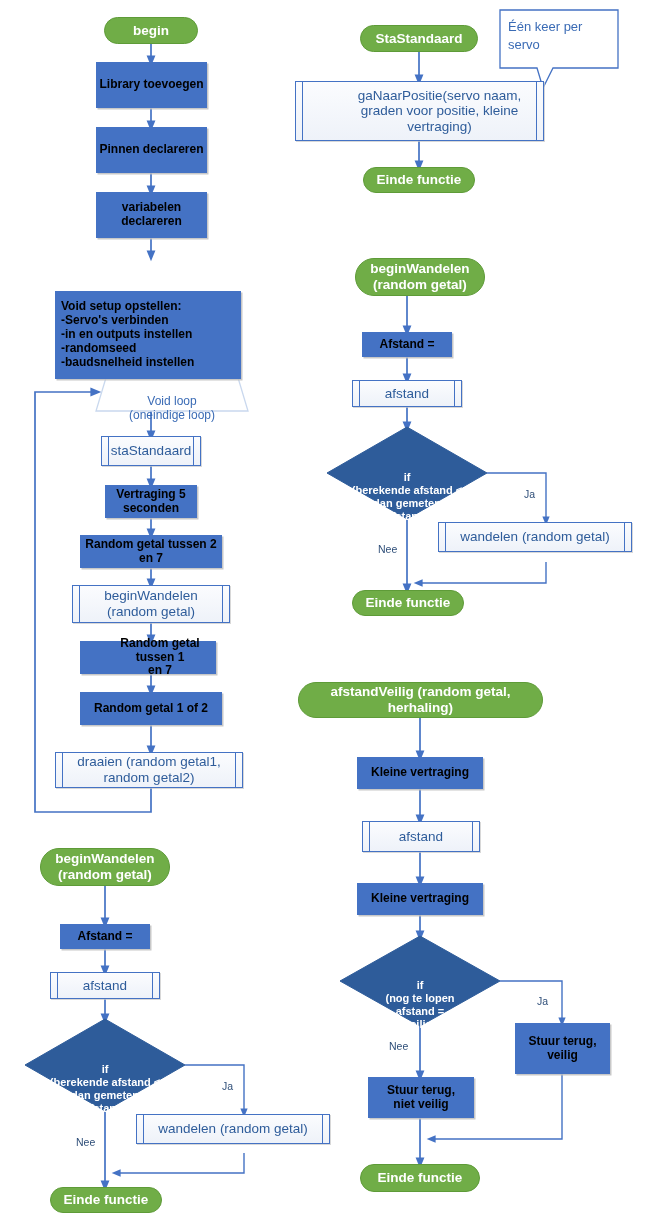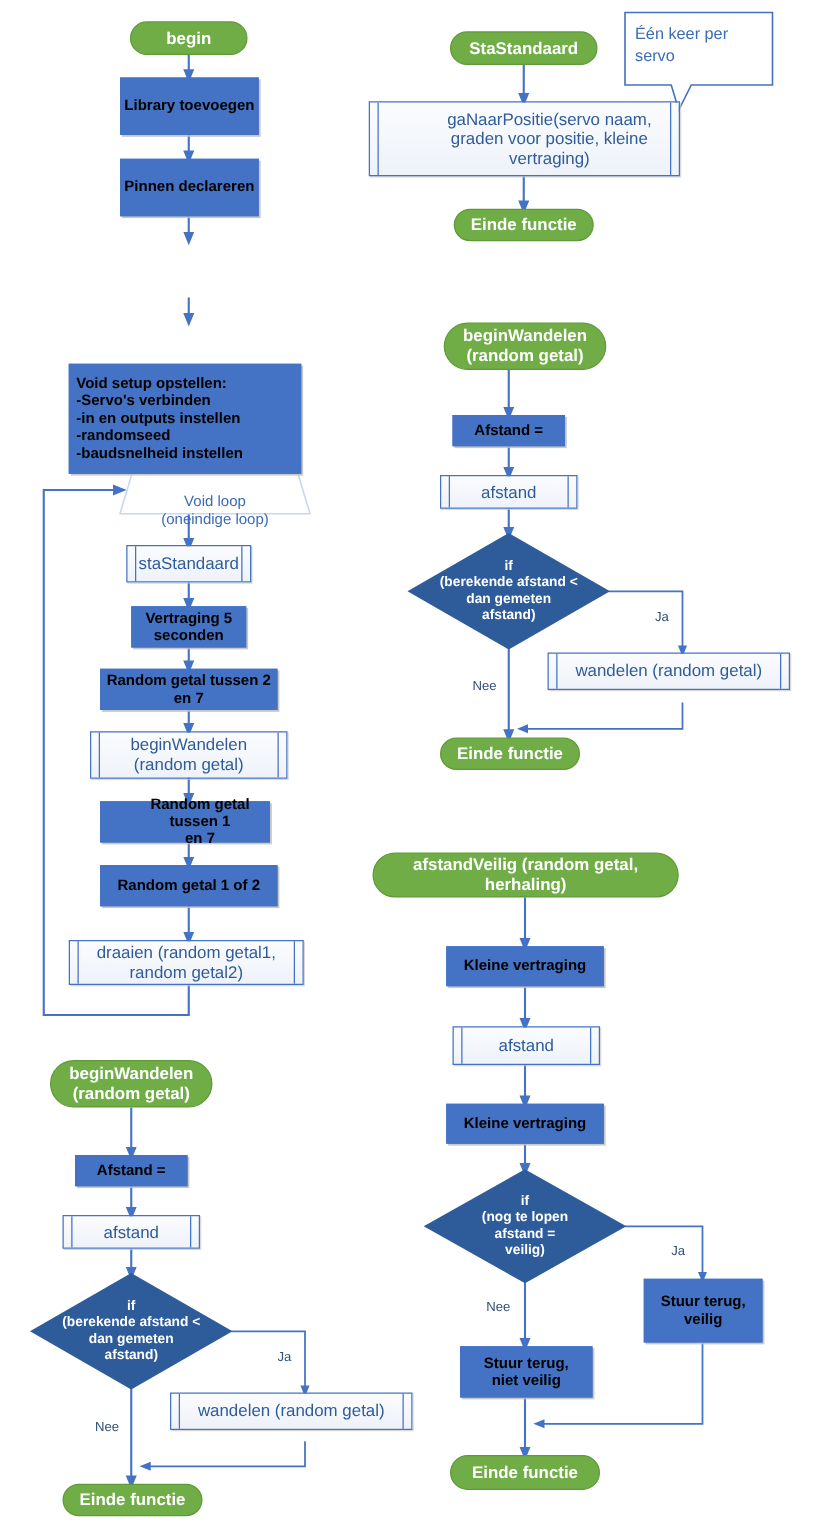--- a/index.html
+++ b/index.html
@@ -35,21 +35,21 @@
   }
   .pdef:before,.pdef:after{
     content:"";position:absolute;top:0;bottom:0;width:0;border-left:1px solid #4472C4;
   }
   .pdef:before{left:6px;}
   .pdef:after{right:6px;}
   
   .dec-label{
     position:absolute;color:#ffffff;font-size:11px;font-weight:600;
     text-align:center;line-height:1.18;display:flex;align-items:center;
-    justify-content:center;pointer-events:none;
+    justify-content:center;pointer-events:none;margin-top:24px;
   }
   
   .loop-label{
     position:absolute;color:#3A6BB5;font-size:12px;font-weight:500;
     text-align:center;line-height:1.2;display:flex;align-items:center;
     justify-content:center;pointer-events:none;
   }
   
   .callout-text{
     position:absolute;color:#3A6BB5;font-size:13px;line-height:1.35;
@@ -138,20 +138,24 @@
   </div>
 
   <div class="node proc" style="left:96px;top:62px;width:111px;height:46px;">
     <span>Library toevoegen</span>
   </div>
 
   <div class="node proc" style="left:96px;top:127px;width:111px;height:46px;">
     <span>Pinnen declareren</span>
   </div>
 
+  <div class="node proc" style="left:96px;top:192px;width:111px;height:46px;flex-direction:column;">
+    <span>variabelen</span>
+    <span>declareren</span>
+  </div>
 
   <div class="node proc left-align" style="left:55px;top:257px;width:186px;height:88px;flex-direction:column;align-items:flex-start;justify-content:center;margin-top:34px;">
     <span>Void setup opstellen:</span>
     <span>-Servo's verbinden</span>
     <span>-in en outputs instellen</span>
     <span>-randomseed</span>
     <span>-baudsnelheid instellen</span>
   </div>
 
   <div class="loop-label" style="left:96px;top:388px;width:152px;height:40px;flex-direction:column;">

